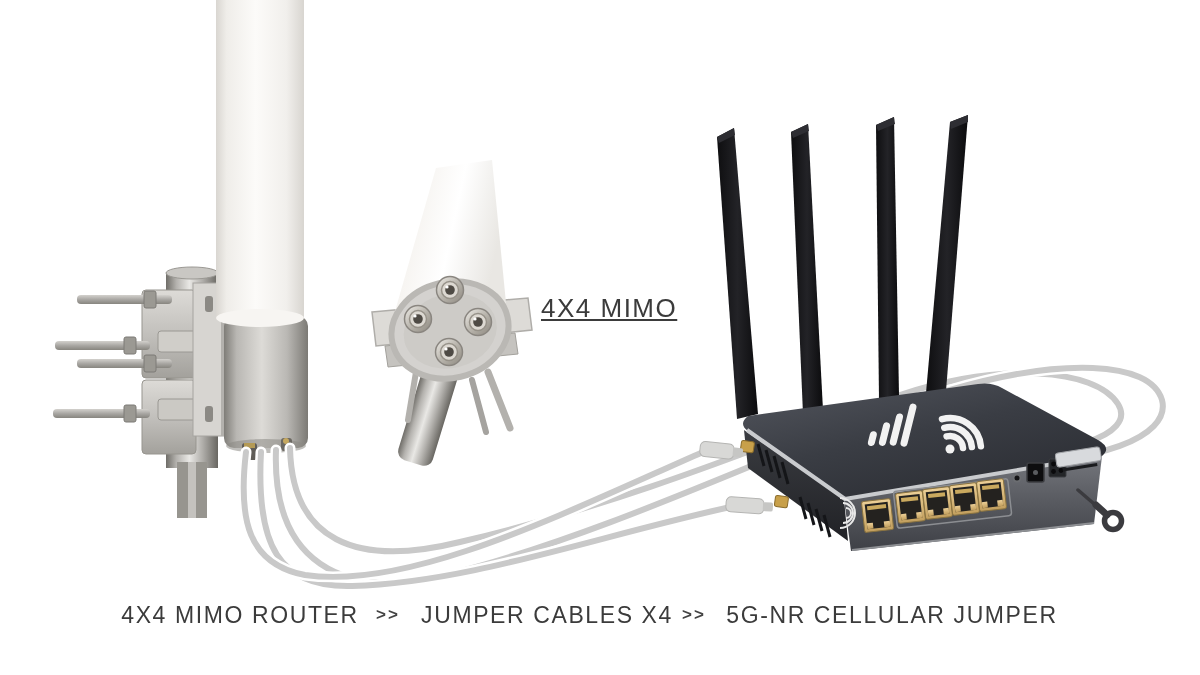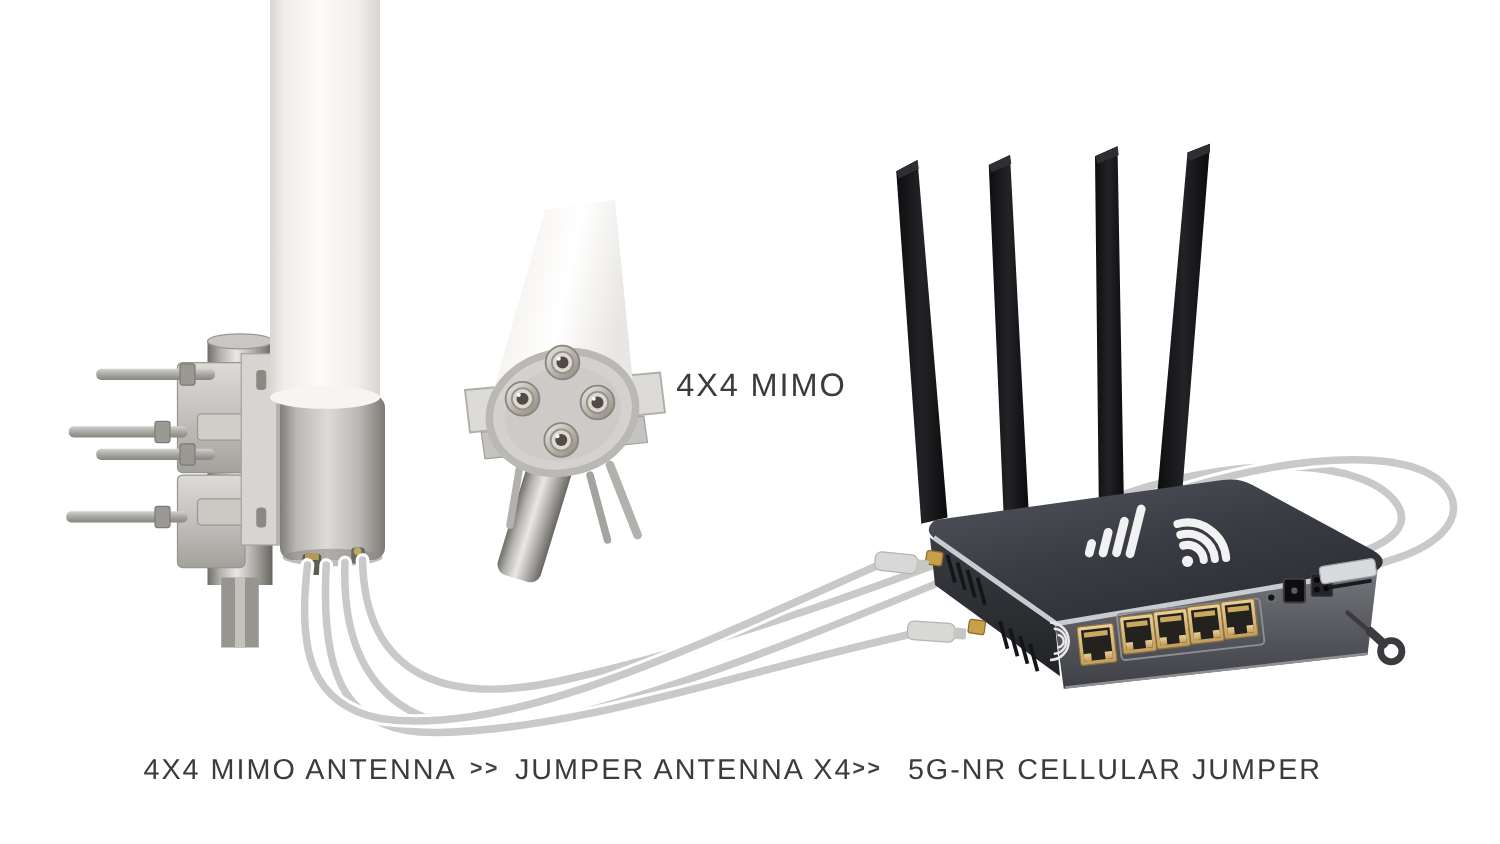--- a/index.html
+++ b/index.html
@@ -2,21 +2,21 @@
 <html><head>
 <meta charset="utf-8">
 <style>
   html,body{margin:0;padding:0;}
   body{
     width:1200px;height:675px;position:relative;overflow:hidden;
     background:#ffffff;font-family:"Liberation Sans", sans-serif;
   }
   .stage{position:absolute;left:0;top:0;}
   .label{position:absolute;color:#3b3b3b;white-space:nowrap;}
-  .label-closeup{left:541px;top:293px;font-size:26px;letter-spacing:1.5px;}
+  .label-closeup{left:541px;top:293px;font-size:26px;letter-spacing:1.5px;text-decoration:underline;}
   .caption-item{top:602px;font-size:23px;letter-spacing:1.6px;transform:translateX(-50%);}
   .caption-sep{top:605px;font-size:17px;letter-spacing:2px;transform:translateX(-50%);font-weight:bold;color:#444;}
   #cap-antenna{left:240px;}
   #cap-sep1{left:388px;}
   #cap-cables{left:547px;}
   #cap-sep2{left:694px;}
   #cap-router{left:892px;}
 </style>
 </head>
 <body>
@@ -318,18 +318,18 @@
   <g>
     <line x1="1078" y1="490" x2="1100" y2="509" stroke="#3b3b3f" stroke-width="3.5" stroke-linecap="round"></line>
     <line x1="1096" y1="505" x2="1107" y2="515" stroke="#3b3b3f" stroke-width="7" stroke-linecap="round"></line>
     <circle cx="1113" cy="521" r="8.5" fill="none" stroke="#3b3b3f" stroke-width="5.5"></circle>
   </g>
 </svg>
 
 <div class="label label-closeup">4X4 MIMO</div>
 
 <div>
-  <span id="cap-antenna" class="label caption-item">4X4 MIMO ANTENNA</span>
+  <span id="cap-antenna" class="label caption-item">4X4 MIMO ROUTER</span>
   <span id="cap-sep1" class="label caption-sep">&gt;&gt;</span>
-  <span id="cap-cables" class="label caption-item">JUMPER ANTENNA X4</span>
+  <span id="cap-cables" class="label caption-item">JUMPER CABLES X4</span>
   <span id="cap-sep2" class="label caption-sep">&gt;&gt;</span>
   <span id="cap-router" class="label caption-item">5G-NR CELLULAR JUMPER</span>
 </div>
 
 </body></html>

